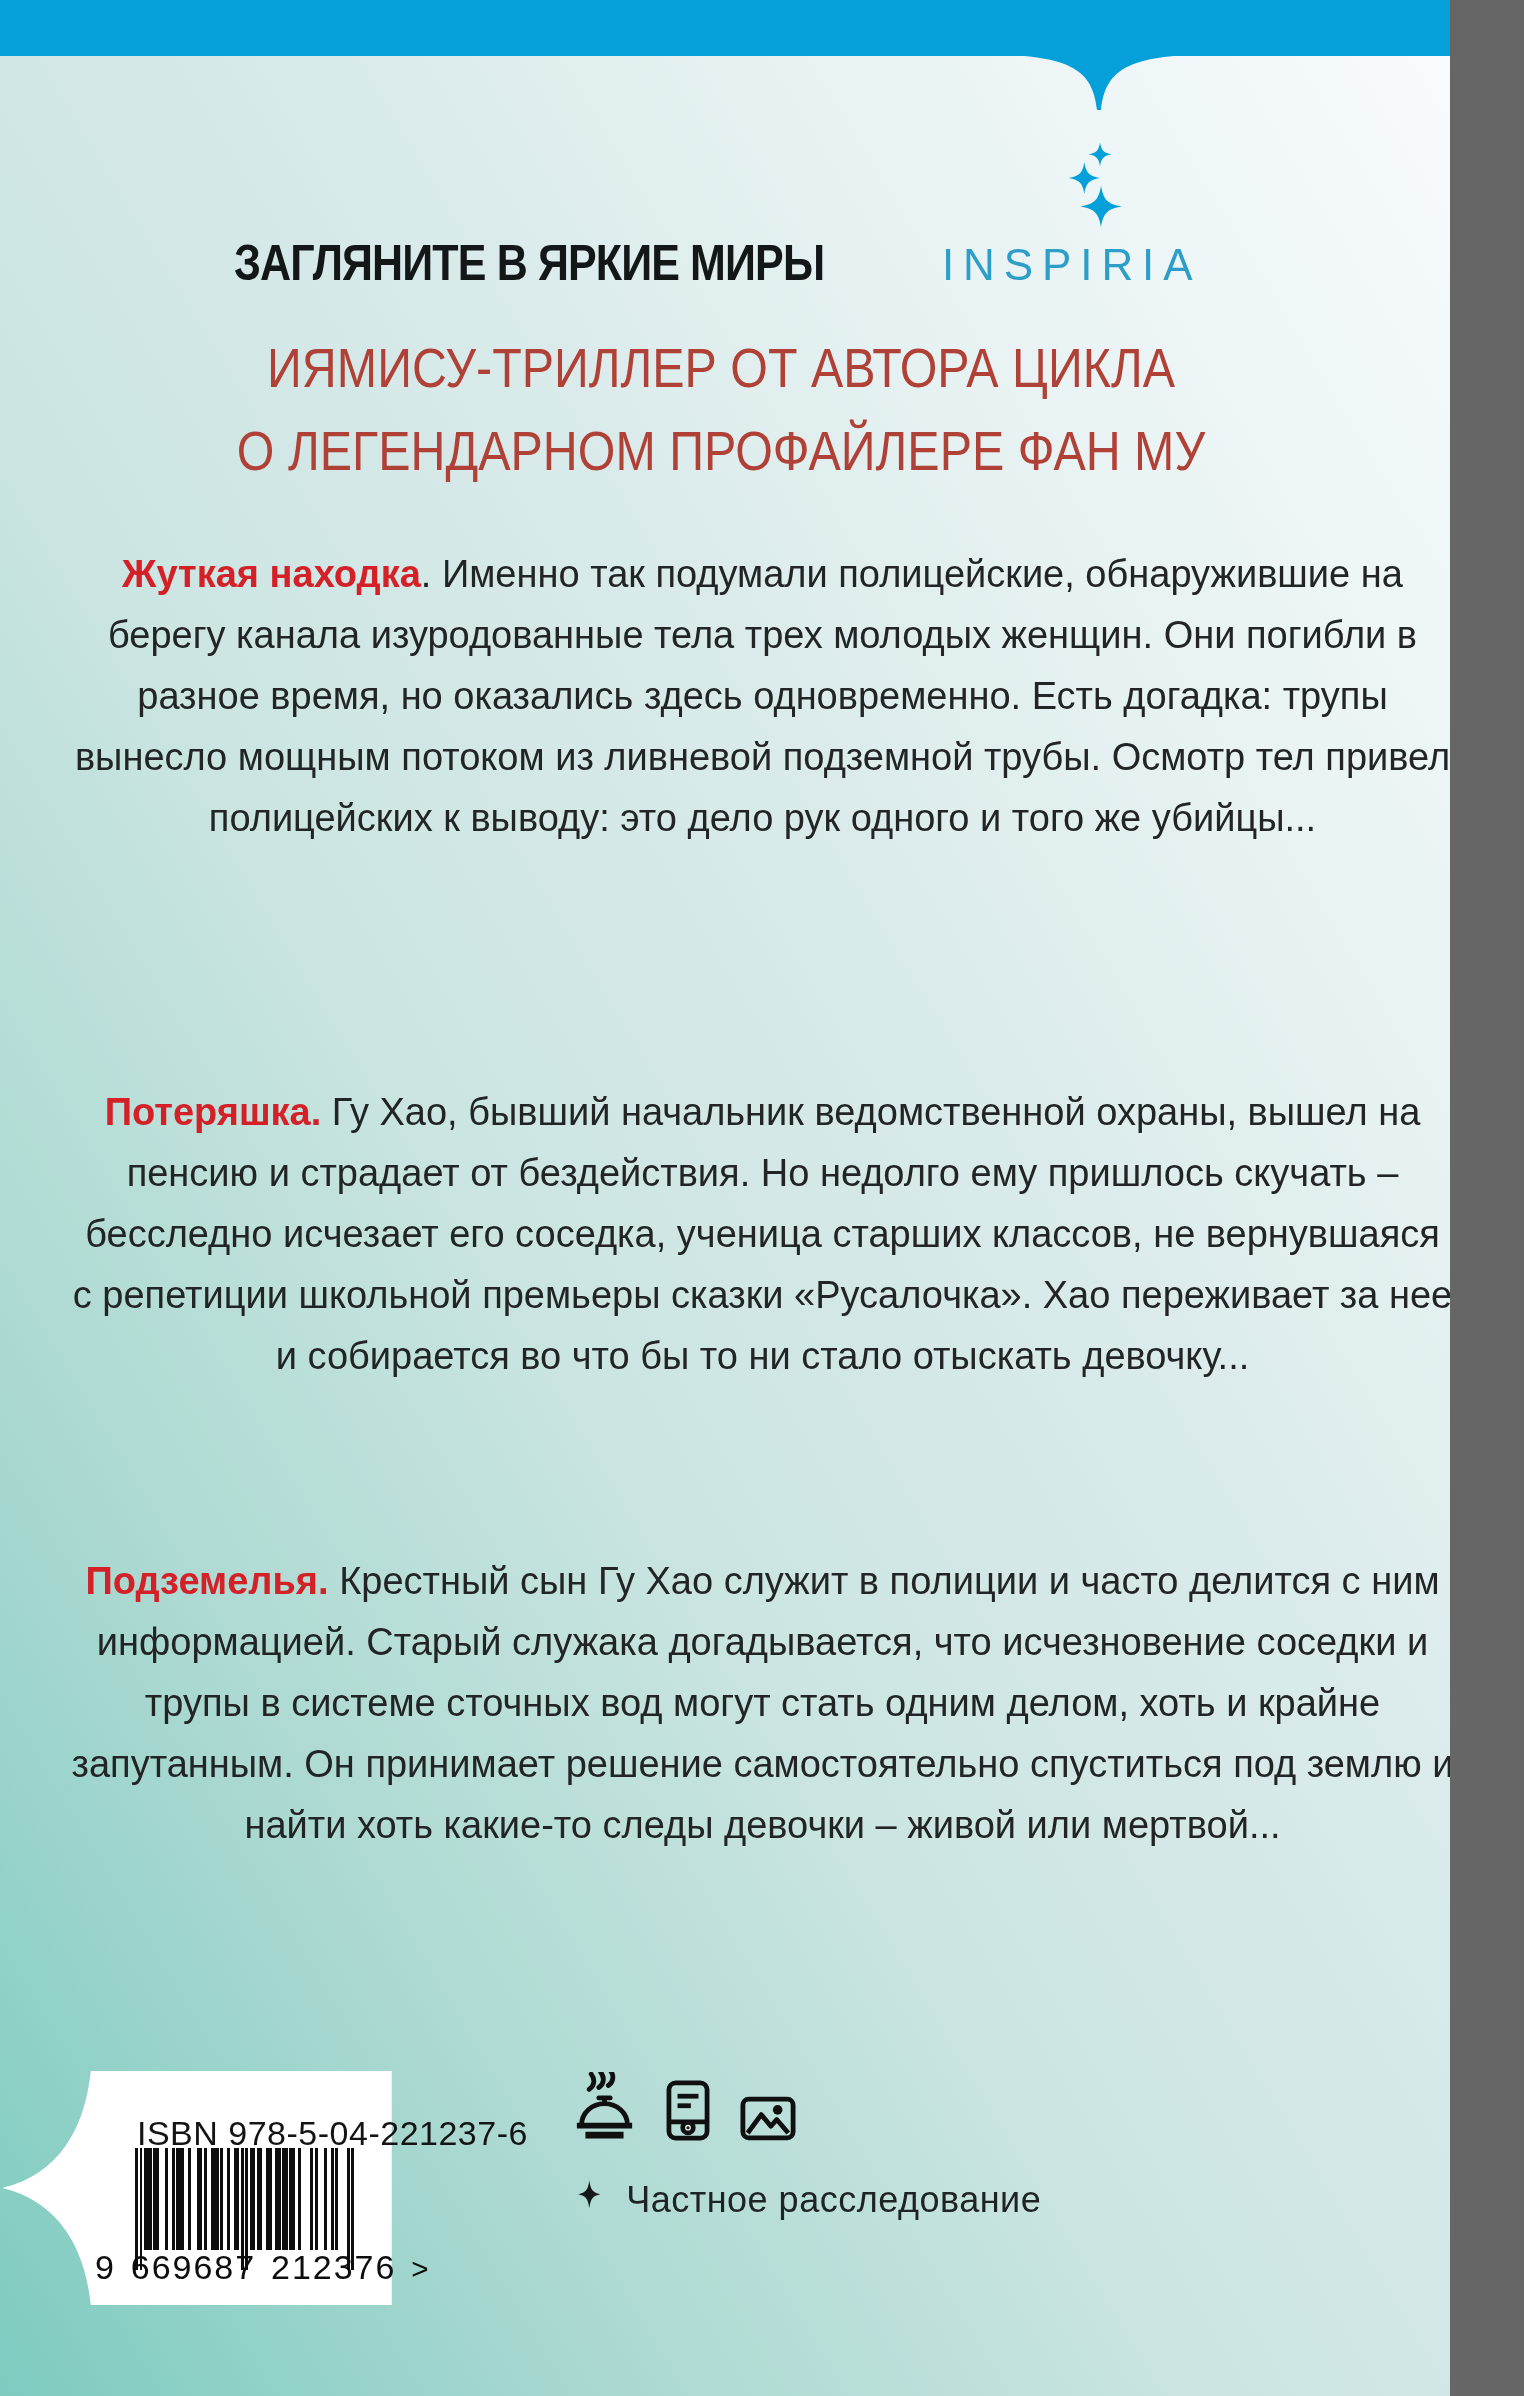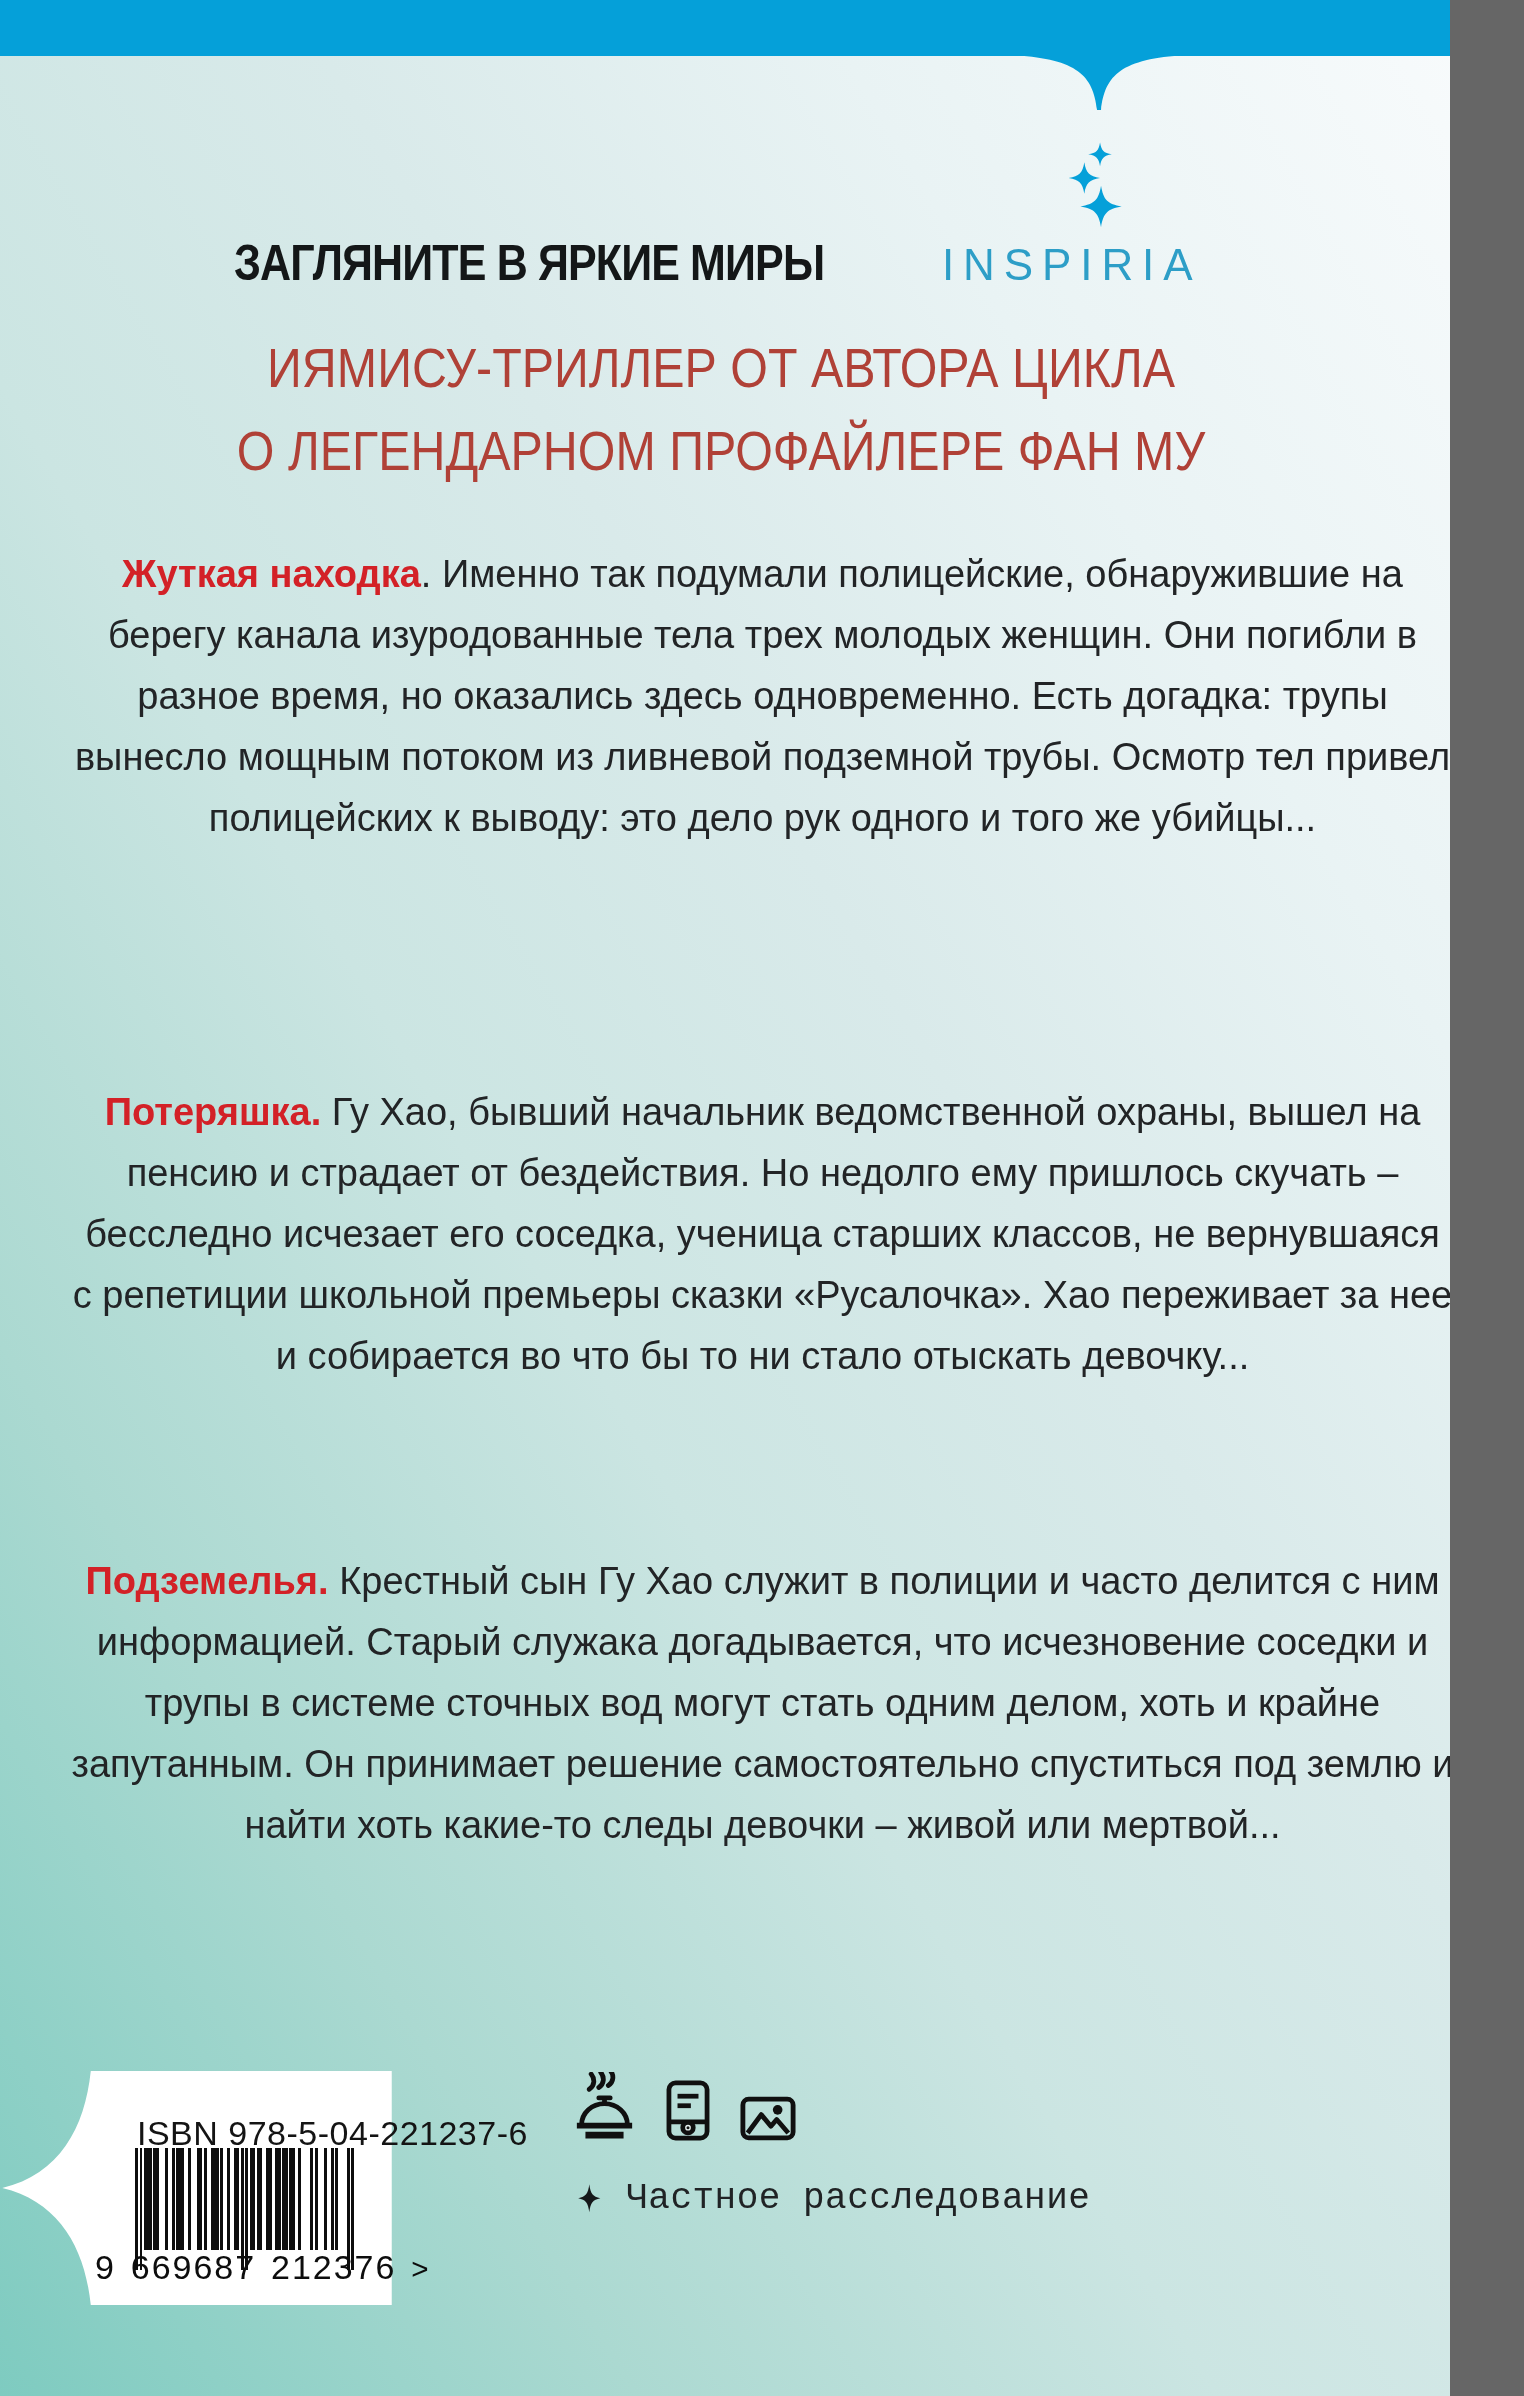--- a/index.html
+++ b/index.html
@@ -59,21 +59,21 @@
     font-size:34px;color:#0d0d0d;white-space:nowrap;
   }
   .isbn-digits span{letter-spacing:2px;}
   .isbn-digits .arrow{font-size:29.6px;letter-spacing:0;}
   
   .icons-row{position:absolute;left:574px;top:2072px;display:flex;gap:29.6px;align-items:flex-start;}
   .icons-row svg{display:block;}
   .ic2{margin-top:7.9px;} .ic3{margin-top:23.6px;}
   
   .tags{position:absolute;left:576px;top:2179px;}
-  .tag-item{display:flex;align-items:center;height:39px;margin-bottom:24.6px;font-family:Liberation Mono, monospace;}
+  .tag-item{display:flex;align-items:flex-start;height:39px;margin-bottom:24.6px;}
   .tag-item svg{margin-right:23.6px;flex:none;}
   .tag-label{font-size:36px;color:#202325;letter-spacing:0.5px;white-space:nowrap;}
 </style>
 </head>
 <body>
 
 <div class="page">
 
   <div class="top-band"></div>
 

